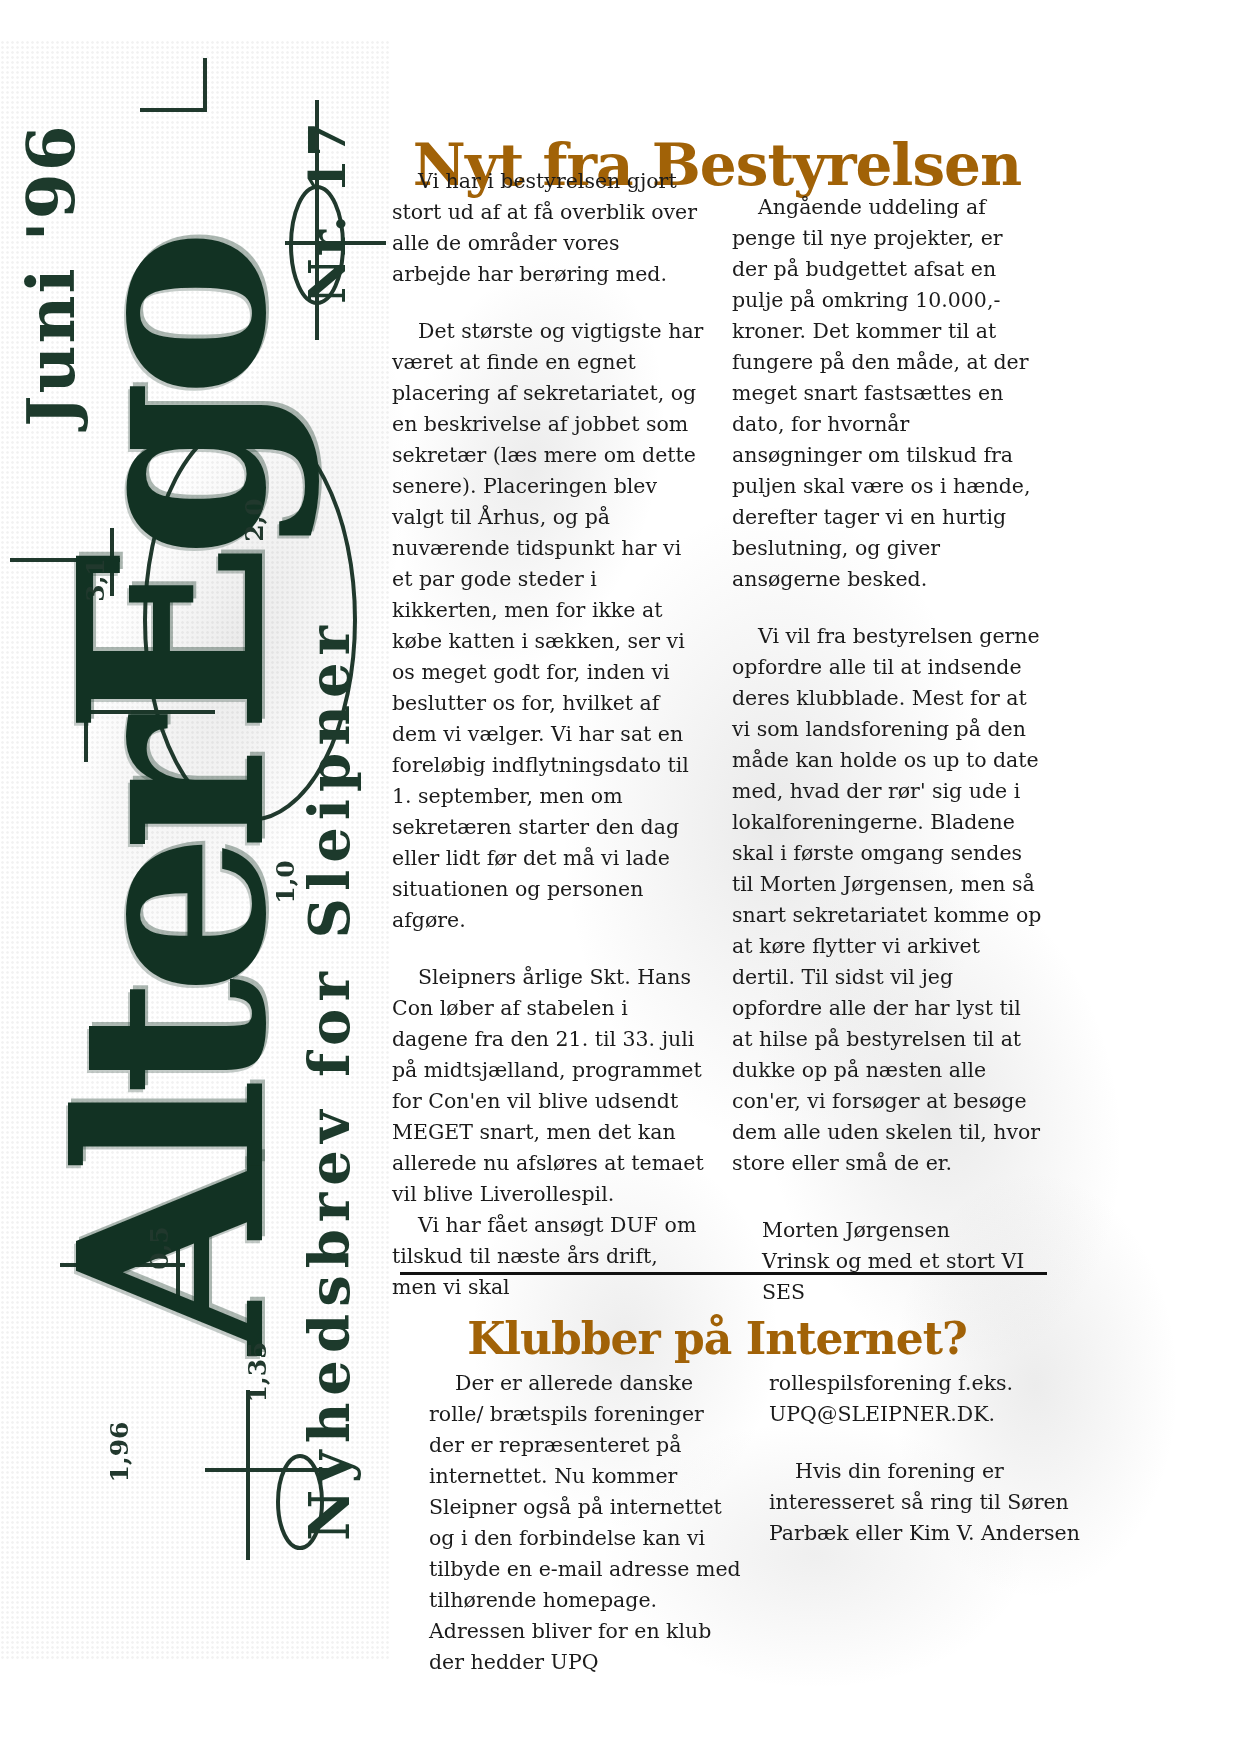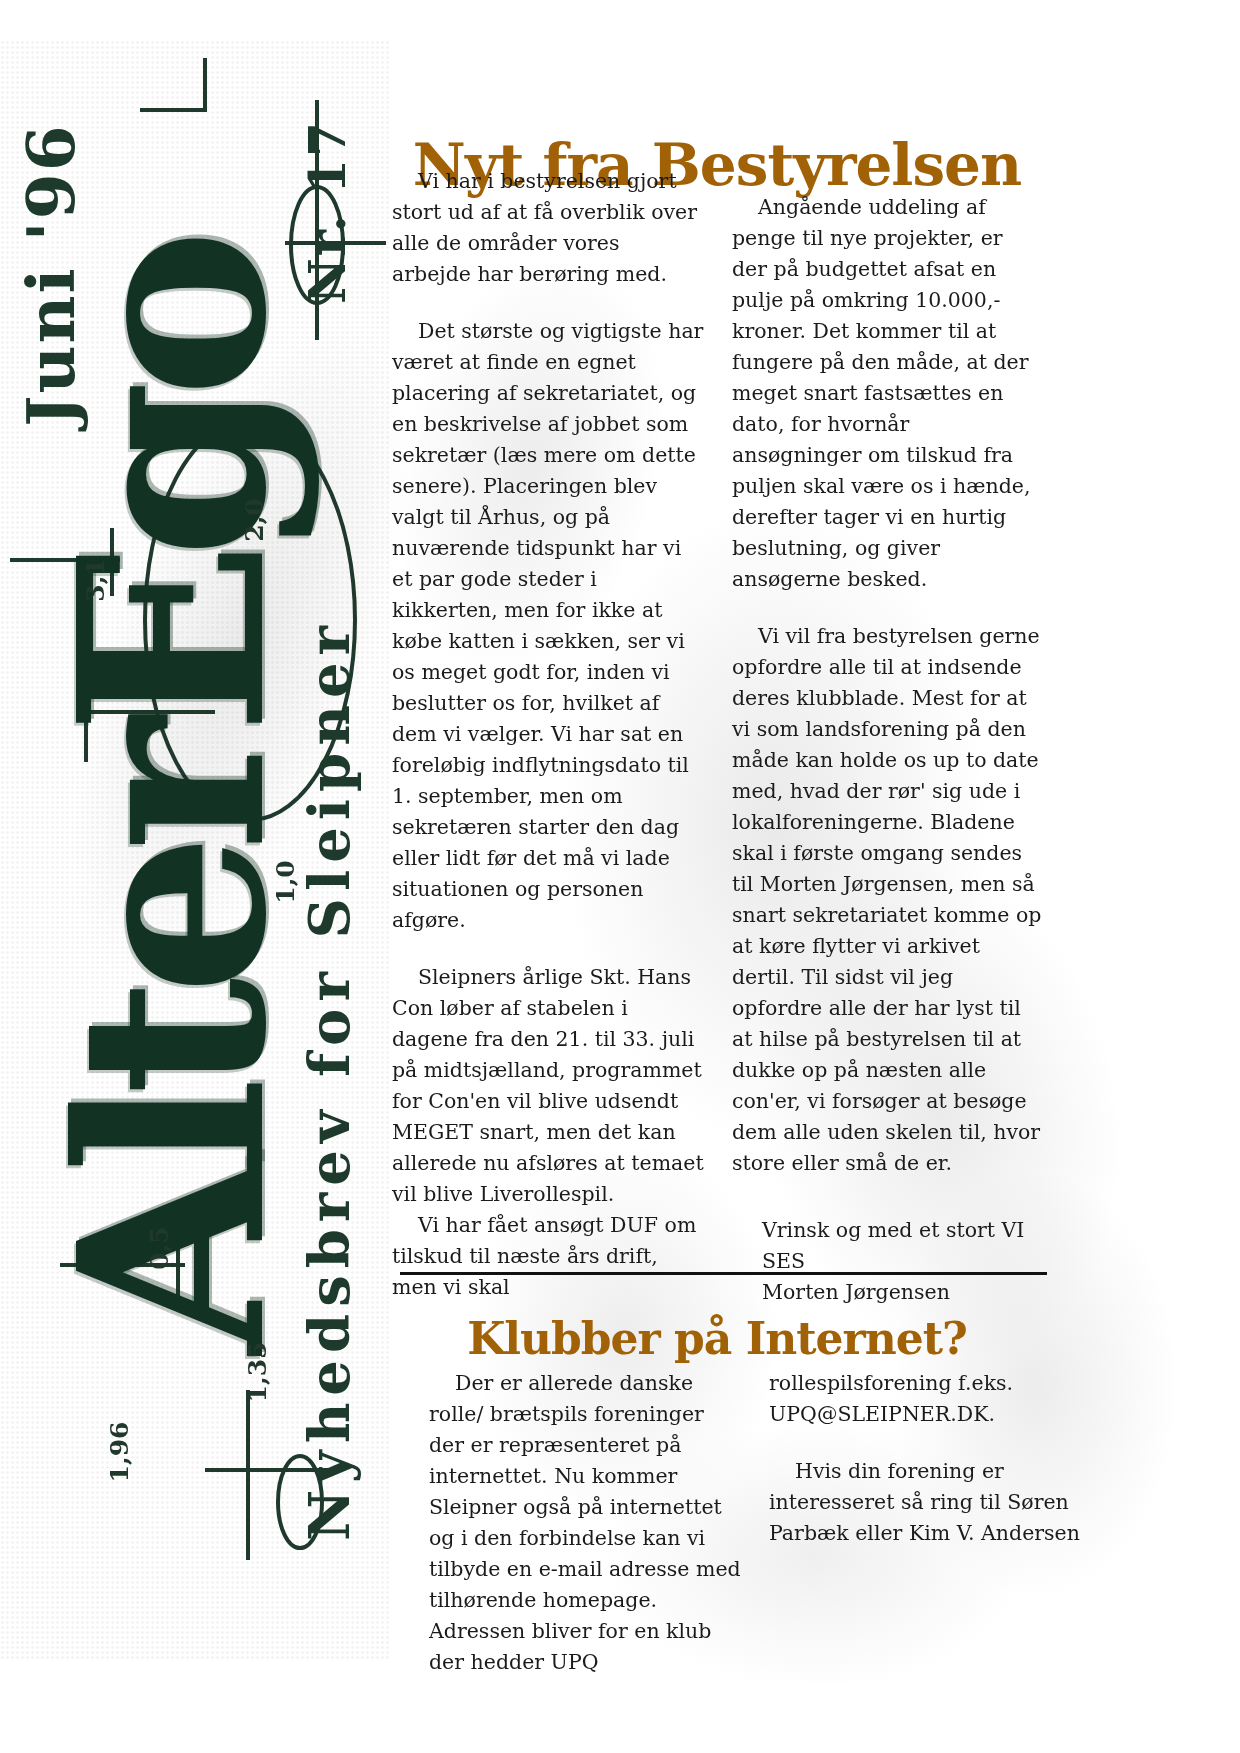--- a/index.html
+++ b/index.html
@@ -127,22 +127,22 @@
     <div class="col">
       <p>Vi har i bestyrelsen gjort stort ud af at få overblik over alle de områder vores arbejde har berøring med.</p>
       <p class="gap">Det største og vigtigste har været at finde en egnet placering af sekretariatet, og en beskrivelse af jobbet som sekretær (læs mere om dette senere). Placeringen blev valgt til Århus, og på nuværende tidspunkt har vi et par gode steder i kikkerten, men for ikke at købe katten i sækken, ser vi os meget godt for, inden vi beslutter os for, hvilket af dem vi vælger. Vi har sat en foreløbig indflytningsdato til 1. september, men om sekretæren starter den dag eller lidt før det må vi lade situationen og personen afgøre.</p>
       <p class="gap">Sleipners årlige Skt. Hans Con løber af stabelen i dagene fra den 21. til 33. juli på midtsjælland, programmet for Con'en vil blive udsendt MEGET snart, men det kan allerede nu afsløres at temaet vil blive Liverollespil.</p>
       <p>Vi har fået ansøgt DUF om tilskud til næste års drift, men vi skal</p>
     </div>
     <div class="col">
       <p class="gap">Angående uddeling af penge til nye projekter, er der på budgettet afsat en pulje på omkring 10.000,- kroner. Det kommer til at fungere på den måde, at der meget snart fastsættes en dato, for hvornår ansøgninger om tilskud fra puljen skal være os i hænde, derefter tager vi en hurtig beslutning, og giver ansøgerne besked.</p>
       <p class="gap">Vi vil fra bestyrelsen gerne opfordre alle til at indsende deres klubblade. Mest for at vi som landsforening på den måde kan holde os up to date med, hvad der rør' sig ude i lokalforeningerne. Bladene skal i første omgang sendes til Morten Jørgensen, men så snart sekretariatet komme op at køre flytter vi arkivet dertil. Til sidst vil jeg opfordre alle der har lyst til at hilse på bestyrelsen til at dukke op på næsten alle con'er, vi forsøger at besøge dem alle uden skelen til, hvor store eller små de er.</p>
       <div class="signoff">
+        <div>Morten Jørgensen</div>
         <div>Vrinsk og med et stort VI SES</div>
-        <div>Morten Jørgensen</div>
       </div>
     </div>
   </div>
 
   <div class="divider"></div>
 
   <h1 class="article-title title-2">Klubber på Internet?</h1>
 
   <div class="cols cols-2">
     <div class="col">

